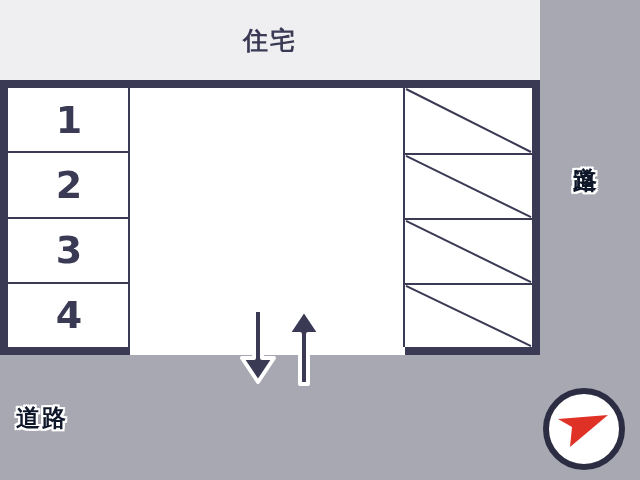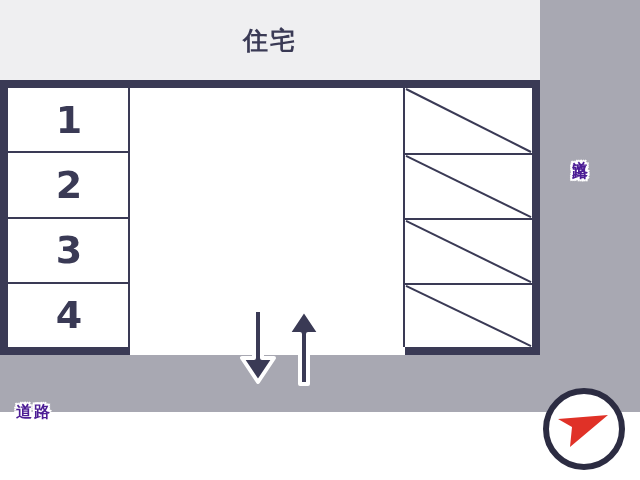--- a/index.html
+++ b/index.html
@@ -9,21 +9,21 @@
   body {
     width: 640px;
     height: 480px;
     overflow: hidden;
     font-family: "DejaVu Sans", "Liberation Sans", sans-serif;
   }
 
   #stage {
     position: relative;
     width: 640px;
-    height: 412px;
+    height: 480px;
     background: #a8a8b2;
   }
 
   
   #residence-band {
     position: absolute;
     left: 0;
     top: 0;
     width: 540px;
     height: 80px;
@@ -150,22 +150,22 @@
     left: 238px;
     top: 310px;
     width: 90px;
     height: 82px;
   }
   #arrows svg { display: block; }
 
   
   .road-label {
     position: absolute;
-    color: #4c1d95;
-    font-size: 16px;
+    color: #0f172a;
+    font-size: 24px;
     font-weight: 700;
     letter-spacing: 2px;
     text-shadow:
       -2px -2px 0 #ffffff,  2px -2px 0 #ffffff,
       -2px  2px 0 #ffffff,  2px  2px 0 #ffffff,
       -2px  0   0 #ffffff,  2px  0   0 #ffffff,
        0   -2px 0 #ffffff,  0    2px 0 #ffffff;
   }
   #road-bottom {
     left: 16px;

